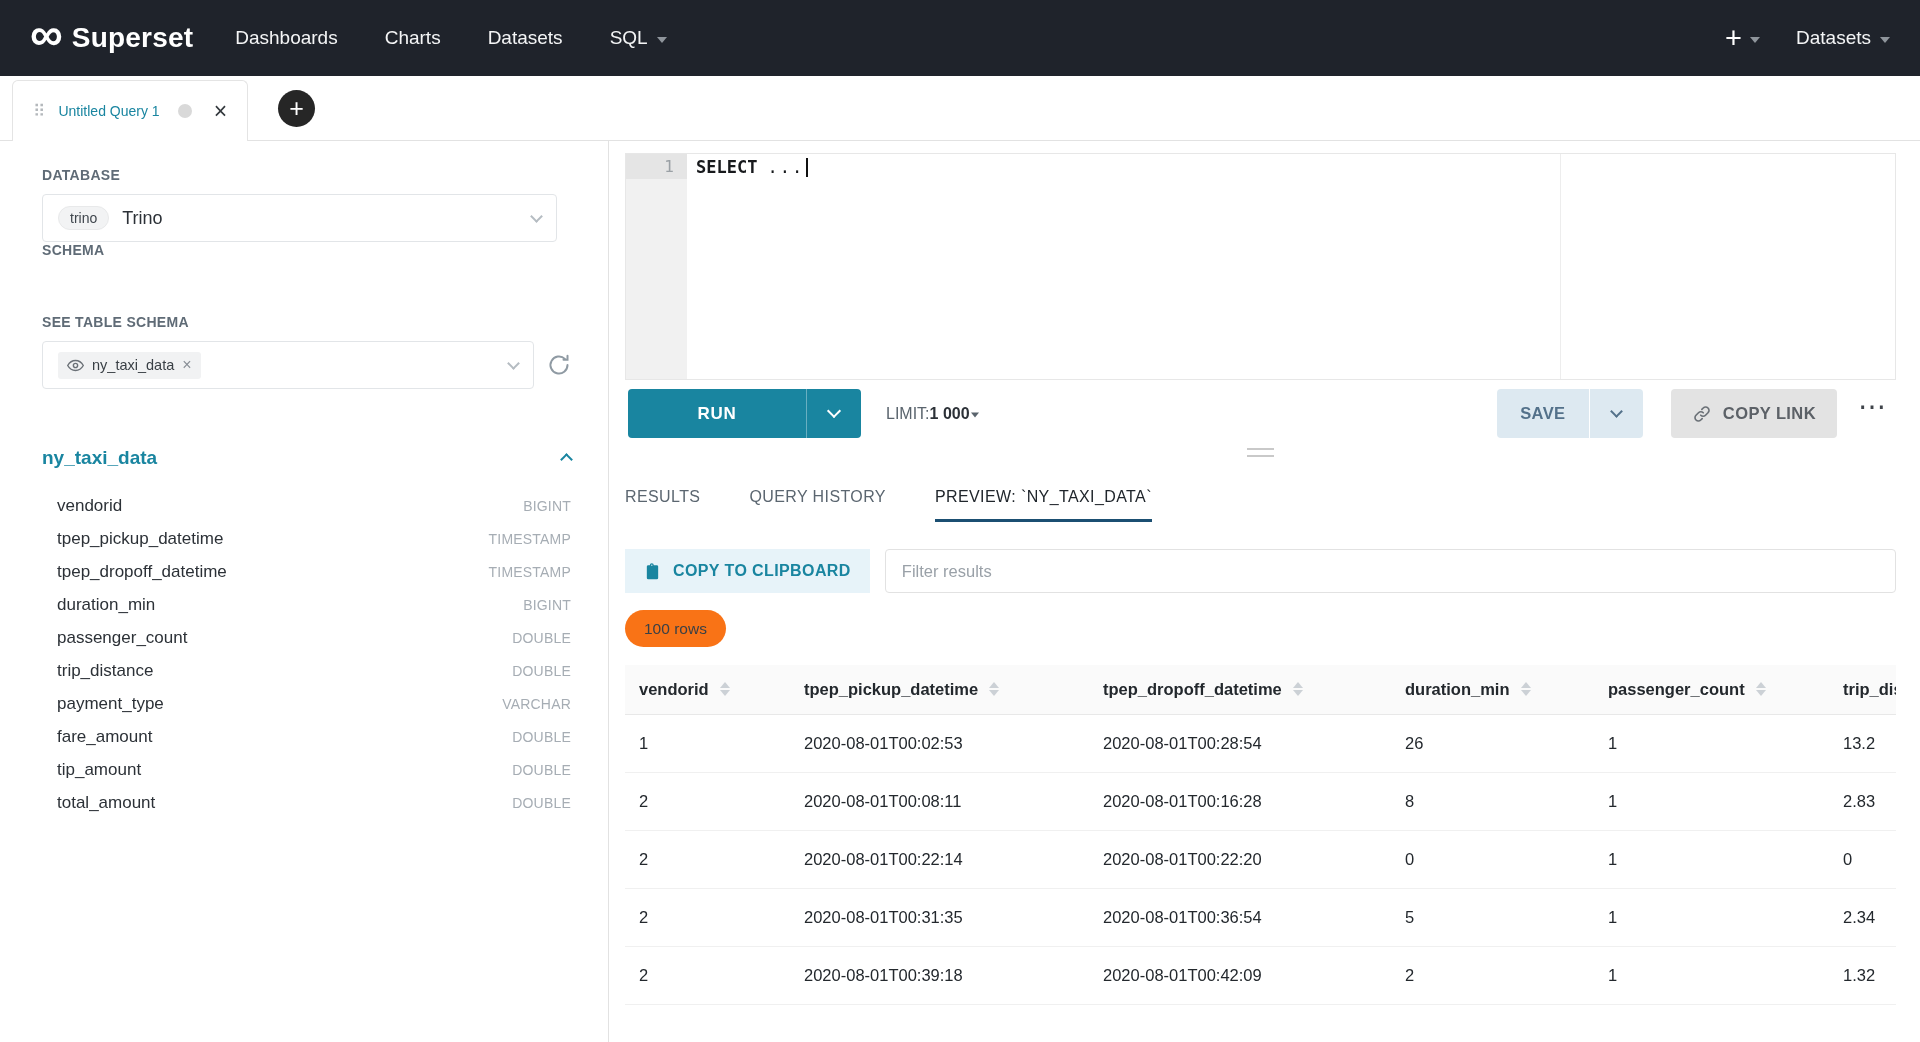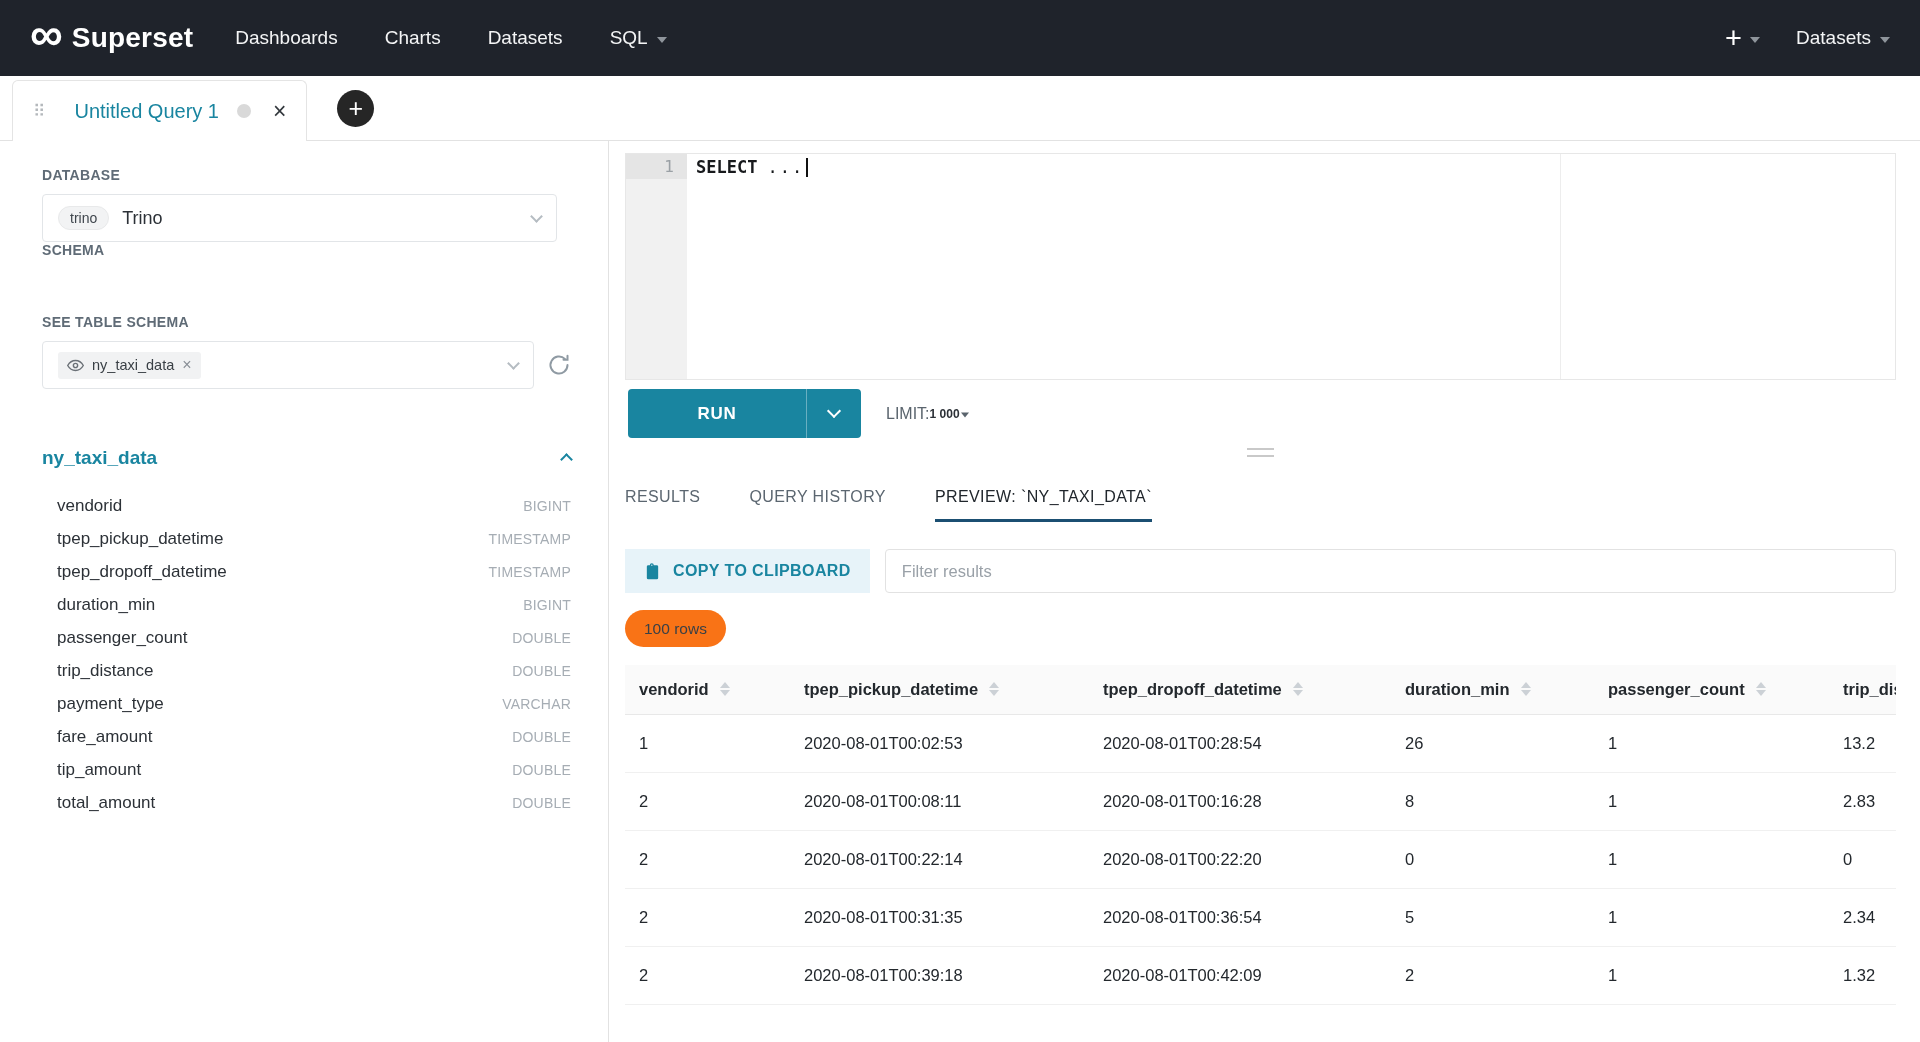--- a/index.html
+++ b/index.html
@@ -18,21 +18,21 @@
   .nav-right{margin-left:auto;display:flex;align-items:center;gap:36px}
   .nav-plus{display:flex;align-items:center;gap:8px;color:#fff;font-size:29px;cursor:pointer;line-height:1}
   .nav-settings{display:flex;align-items:center;gap:9px;color:#f4f5f6;font-size:19px;cursor:pointer}
 
   
   .tabbar{height:65px;background:#fff;display:flex;align-items:flex-end;padding-left:12px;position:relative;flex:0 0 auto}
   .tabbar::after{content:"";position:absolute;left:0;right:0;bottom:0;height:1px;background:#e2e2e2}
   .query-tab{position:relative;z-index:2;height:61px;background:#fff;border:1px solid #e4e4e4;border-bottom:none;border-radius:6px 6px 0 0;display:flex;align-items:center;padding:0 20px;cursor:pointer}
   .query-tab::after{content:"";position:absolute;left:0;right:0;bottom:-1px;height:2px;background:#fff}
   .tab-grip{color:#b4b8bc;font-size:17px}
-  .tab-title{color:var(--primary,#1985a0);font-size:20px;margin-left:29px;white-space:nowrap}
+  .tab-title{color:var(--primary,#1985a0);font-size:14px;margin-left:13px;white-space:nowrap}
   .tab-dot{width:14px;height:14px;border-radius:50%;background:#d9d9d9;margin-left:18px;flex:0 0 auto}
   .tab-close{margin-left:22px;font-size:23px;color:#33383d;line-height:1;cursor:pointer}
   .new-tab{width:37px;height:37px;border-radius:50%;background:#262626;color:#fff;display:flex;align-items:center;justify-content:center;font-size:25px;margin:0 0 14px 30px;cursor:pointer;line-height:1}
 
   
   .content{flex:1;display:flex;min-height:0}
   .sidebar{width:609px;flex:0 0 609px;border-right:1px solid #e2e2e2;padding:26px 37px 0 42px;overflow:hidden}
   .field-label{font-size:14px;font-weight:600;color:#5f6b76;letter-spacing:.3px;margin-bottom:11px}
   .field-row{display:flex;align-items:center}
   .select{width:515px;height:48px;border:1px solid #e2e5e8;border-radius:4px;display:flex;align-items:center;padding:0 15px;background:#fff;cursor:pointer}
@@ -68,21 +68,21 @@
   .cursor{display:inline-block;width:2px;height:19px;background:#111;vertical-align:text-bottom;margin-left:2px}
 
   
   .toolbar{display:flex;align-items:center;margin-top:9px;flex:0 0 auto}
   .run-btn{display:flex;height:49px;border-radius:4px;overflow:hidden;margin-left:3px;cursor:pointer}
   .run-main{width:178px;background:var(--run-bg,#1985a0);color:#fff;font-size:17px;font-weight:600;letter-spacing:.8px;display:flex;align-items:center;justify-content:center}
   .run-caret{width:55px;background:var(--run-bg,#1985a0);border-left:1px solid rgba(255,255,255,.35);display:flex;align-items:center;justify-content:center}
   .run-caret .chev{border-color:#fff;width:10px;height:10px;margin-top:-5px}
   .limit{display:flex;align-items:center;margin-left:25px;cursor:pointer;}
   .limit-label{font-size:16px;color:#5a646d}
-  .limit-value{font-size:12px;font-weight:700;color:#2c3137}
+  .limit-value{font-size:16px;font-weight:700;color:#2c3137}
   .limit .caret{border-top-color:#5a646d;transform:scale(.8)}
   .toolbar-right{margin-left:auto;display:flex;align-items:center;margin-right:6px}
   .save-btn{display:flex;height:49px;border-radius:4px;overflow:hidden;cursor:pointer}
   .save-main{width:92px;background:var(--save-bg,#dde9f1);color:var(--save-text,#53718a);font-size:16.5px;font-weight:600;display:flex;align-items:center;justify-content:center;letter-spacing:.4px}
   .save-caret{width:54px;background:var(--save-bg,#dde9f1);border-left:1px solid #fff;display:flex;align-items:center;justify-content:center}
   .save-caret .chev{border-color:var(--save-text,#53718a);margin-top:-5px}
   .copy-link-btn{margin-left:28px;height:49px;background:var(--gray-button-bg,#e3e3e3);border-radius:4px;display:flex;align-items:center;gap:11px;padding:0 21px;color:#5c6167;font-size:16.5px;font-weight:600;letter-spacing:.4px;cursor:pointer}
   .more-btn{margin-left:17px;font-size:28px;color:#3f444a;cursor:pointer;line-height:.6;padding:0 4px 12px}
 
   
@@ -257,20 +257,36 @@
           <div class="run-main">RUN</div>
           <div class="run-caret">
               <span class="chev"></span>
             </div>
         </div>
         <div class="limit">
           <span class="limit-label">LIMIT:</span>
           <span class="limit-value">1 000</span>
           <span class="caret"></span>
         </div>
+        <div class="toolbar-right">
+          <div class="save-btn">
+            <div class="save-main">SAVE</div>
+            <div class="save-caret">
+                <span class="chev"></span>
+              </div>
+          </div>
+          <div class="copy-link-btn">
+            <svg width="20" height="20" viewBox="0 0 24 24" fill="none" stroke="#6b7177" stroke-width="2" stroke-linecap="round">
+              <path d="M10.5 13.5a4 4 0 0 0 5.7 0l3-3a4 4 0 0 0-5.7-5.7l-1.7 1.7"></path>
+              <path d="M13.5 10.5a4 4 0 0 0-5.7 0l-3 3a4 4 0 0 0 5.7 5.7l1.7-1.7"></path>
+            </svg>
+            <span>COPY LINK</span>
+          </div>
+          <div class="more-btn"><span>⋯</span></div>
+        </div>
       </div>
 
       <div class="grip"></div>
 
       <div class="south-tabs">
         <span class="s-tab">RESULTS</span>
         <span class="s-tab">QUERY HISTORY</span>
         <span class="s-tab active">PREVIEW: `NY_TAXI_DATA`</span>
       </div>
 

